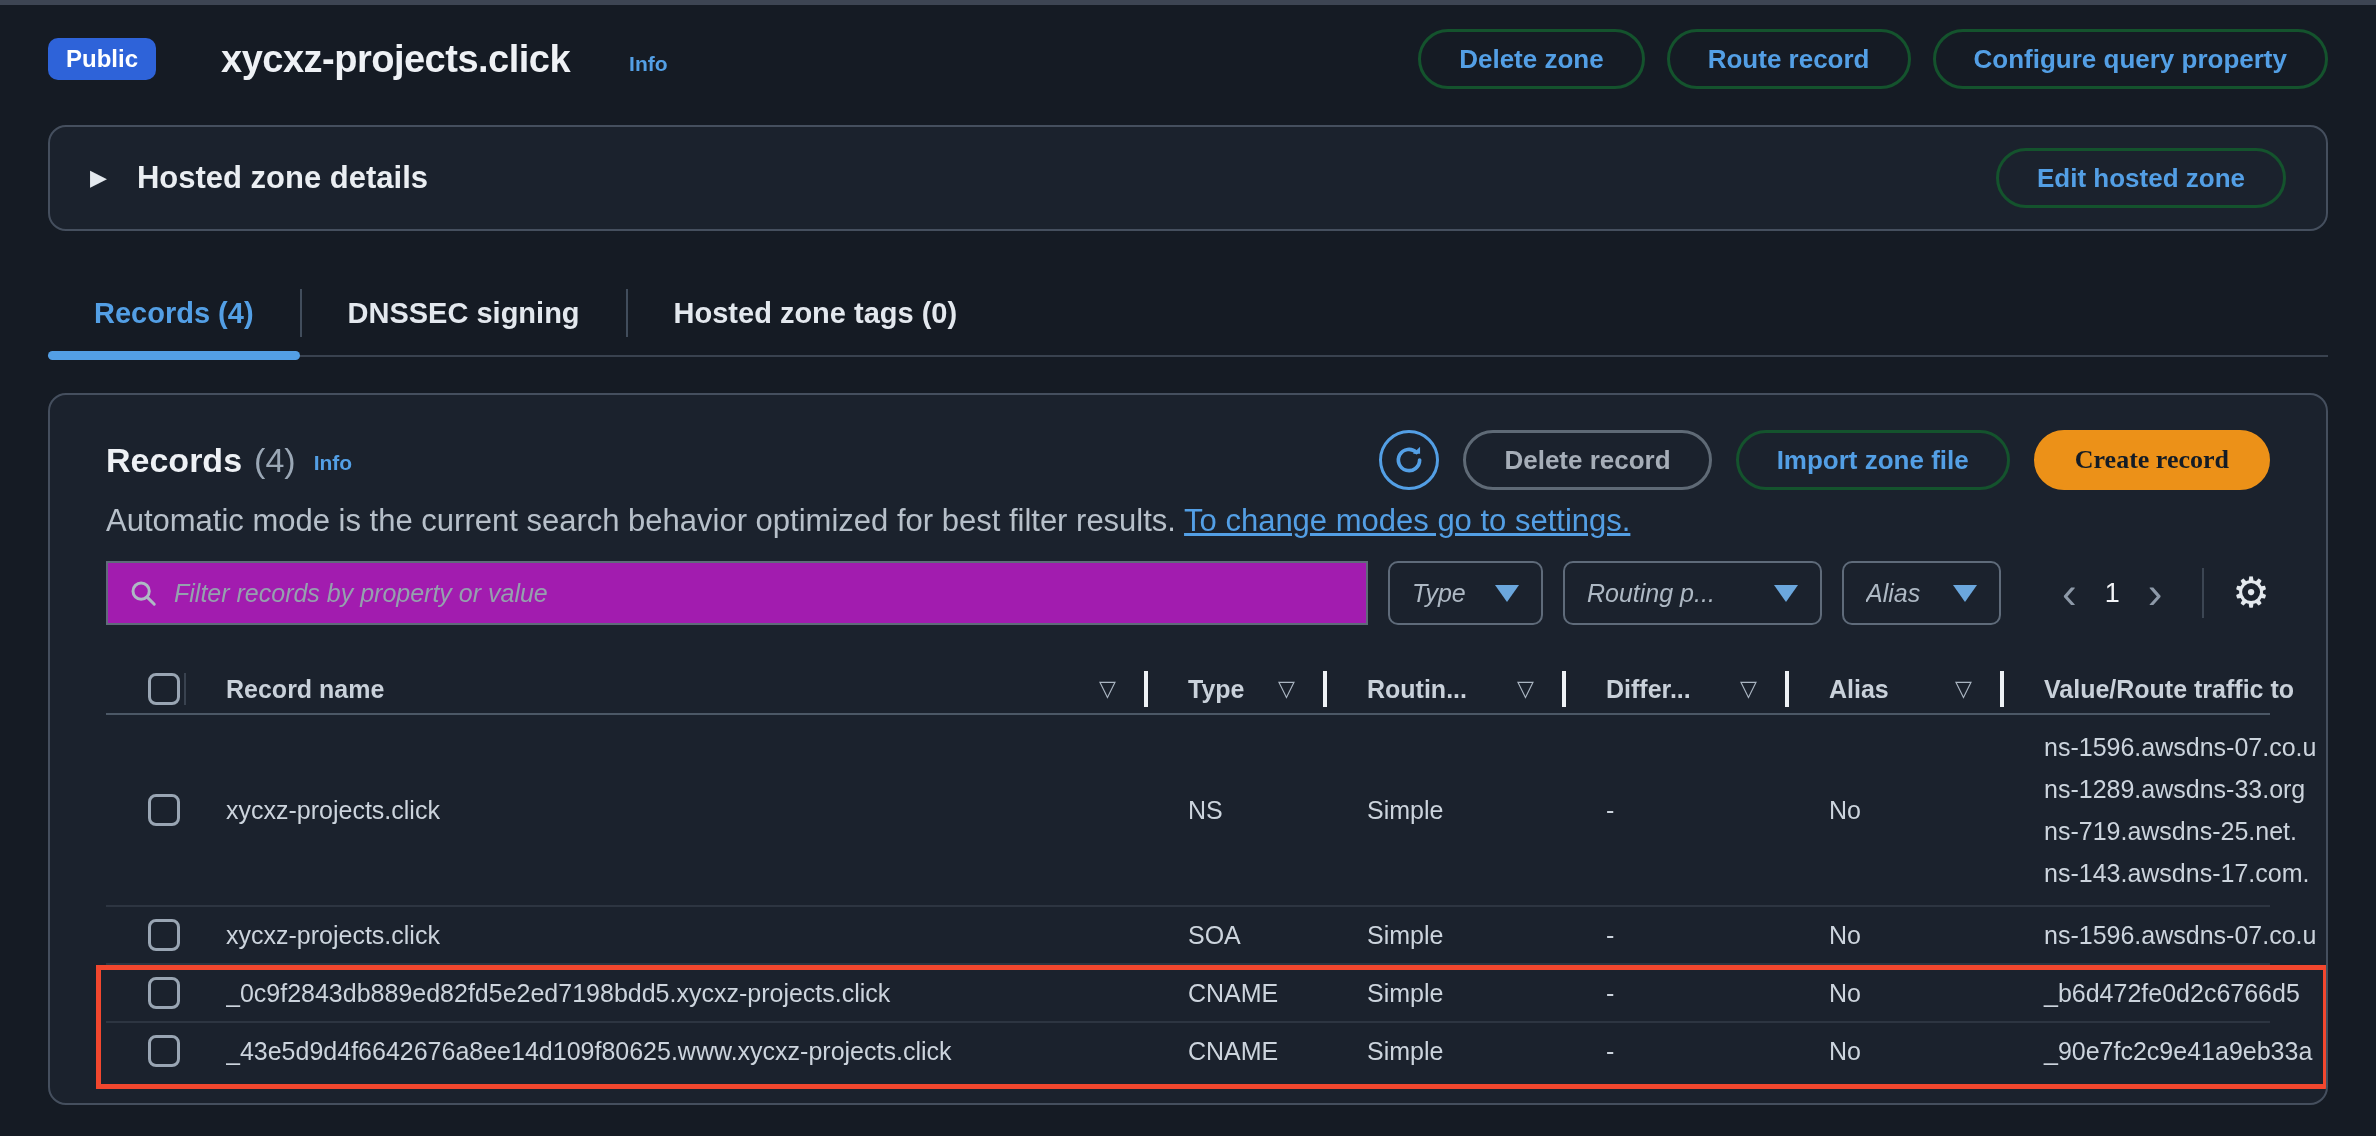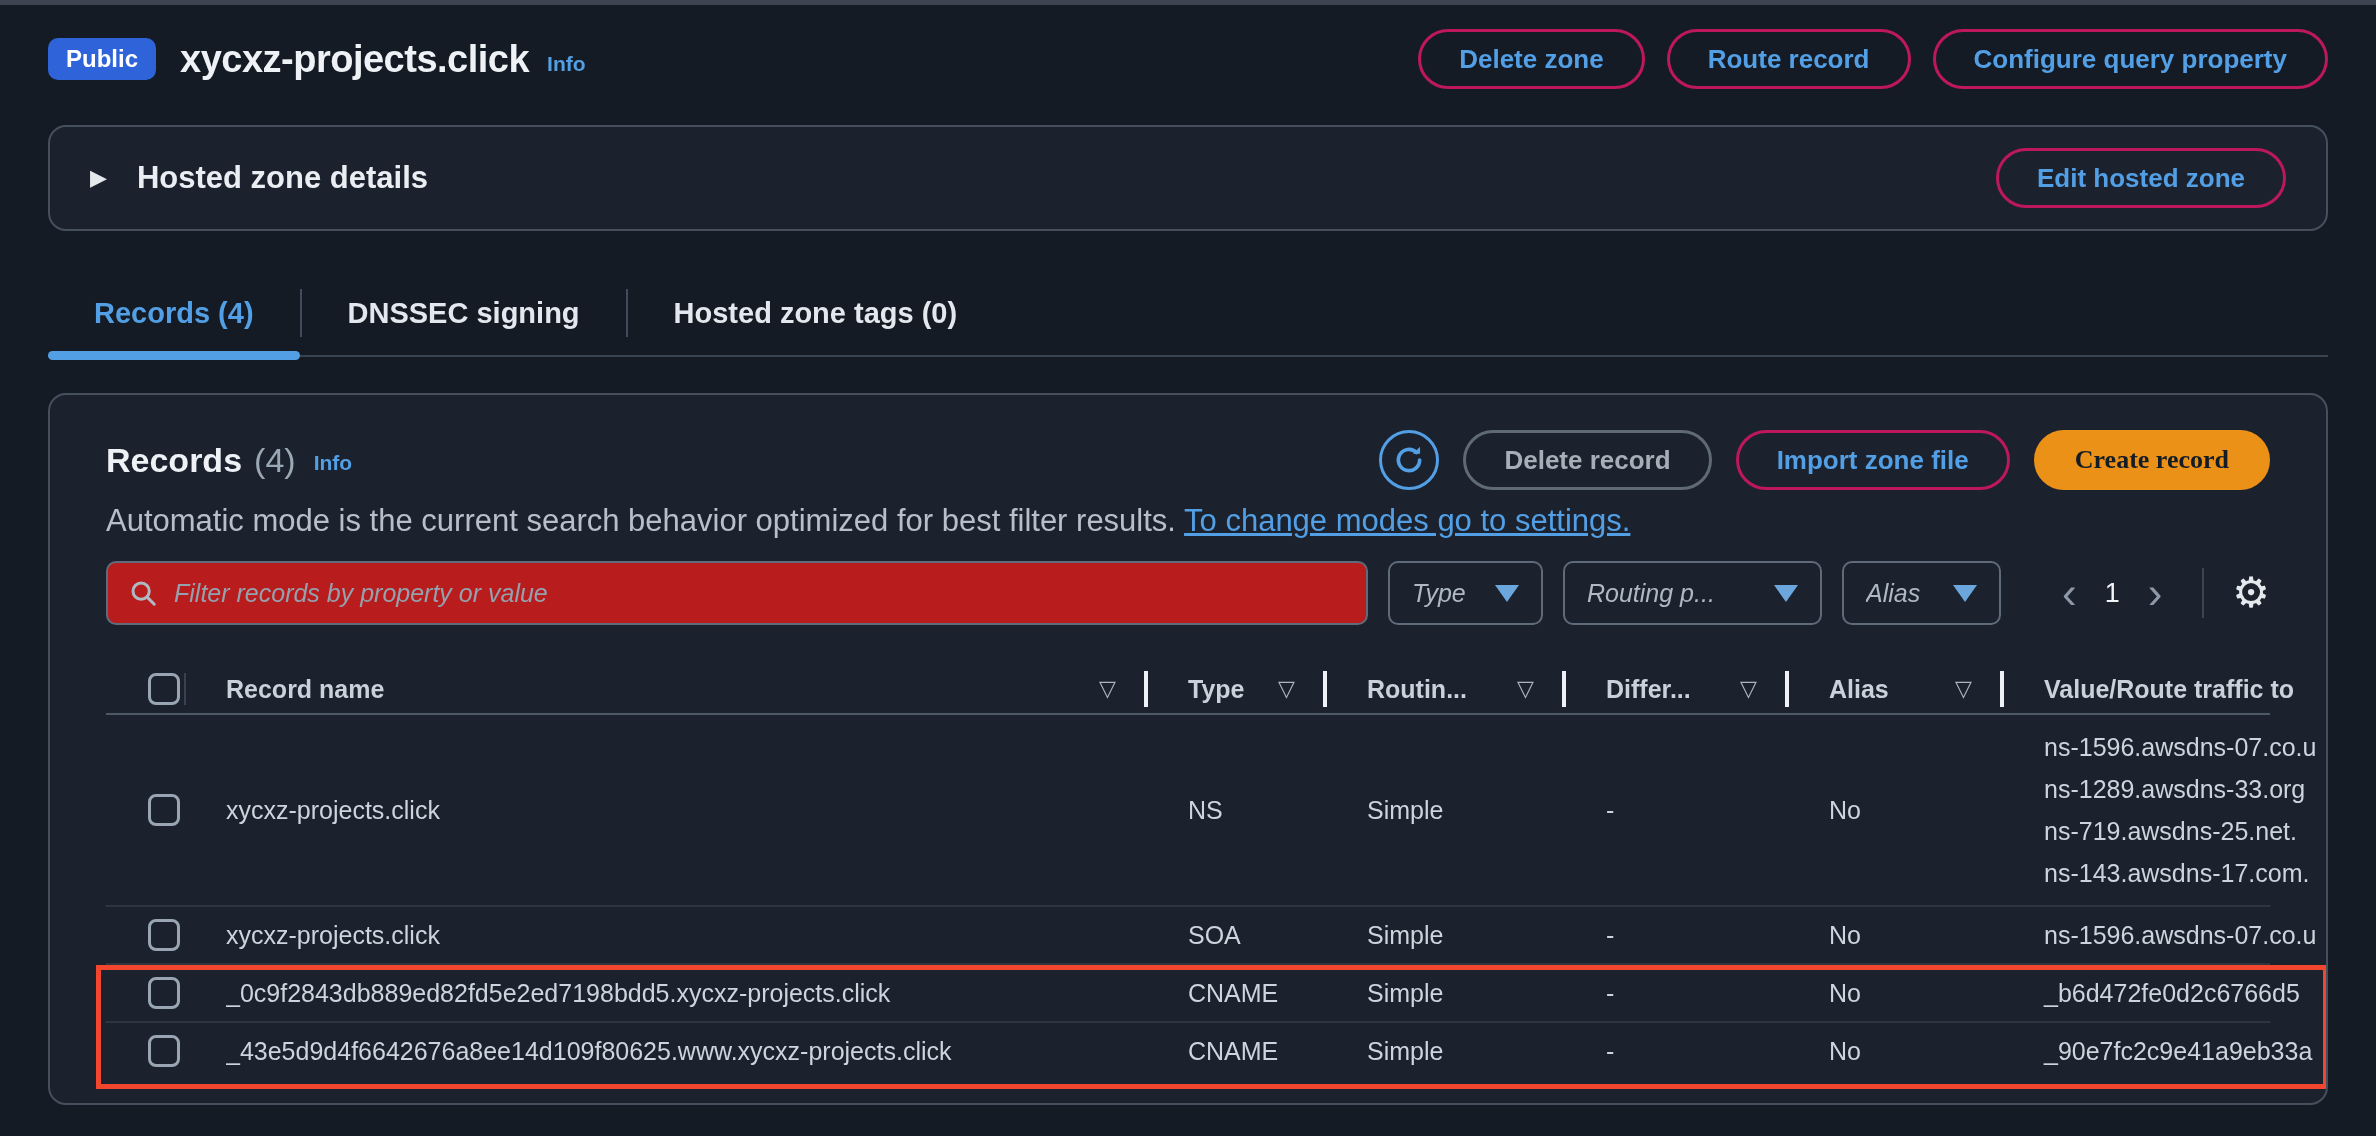--- a/index.html
+++ b/index.html
@@ -2,28 +2,28 @@
 <html><head>
 <meta charset="utf-8">
 <style>
   * { margin:0; padding:0; box-sizing:border-box; }
   html,body { width:2376px; height:1136px; background:#151b24; overflow:hidden;
     font-family:"Liberation Sans","DejaVu Sans",sans-serif; color:#e7ebf0; }
   .topstrip { height:5px; background:#3d4553; }
   .page { padding:0 48px; }
 
   
-  .page-head { margin-top:22px; height:64px; display:flex; align-items:center; }
+  .page-head { margin-top:22px; height:64px; display:flex; align-items:center;gap:41px; }
   .badge { background:#2e63d9; color:#fff; font-size:24px; font-weight:700;
     padding:7px 18px; border-radius:10px; }
   .zone-title { font-size:38px; font-weight:700; color:#eef1f5; margin-left:24px; letter-spacing:-0.5px; }
   .info-link { color:#539fe5; font-size:21px; font-weight:700; margin-left:18px; margin-top:10px; cursor:pointer;text-align:center; }
   .head-actions { margin-left:auto; display:flex; gap:22px; }
   .btn { display:inline-flex; align-items:center; justify-content:center; height:60px;
-    border:3px solid #be185d; color:#539fe5; border-radius:31px; background:transparent;
+    border:3px solid #14532d; color:#539fe5; border-radius:31px; background:transparent;
     font-size:26px; font-weight:700; padding:0 38px; font-family:inherit; cursor:pointer; white-space:nowrap; }
   .btn.disabled { border-color:#5f6a76; color:#a6aeb8; cursor:default; }
   .btn.primary { background:#ec9118; border-color:#ec9118; color:#141c26;font-family:Liberation Serif, serif; }
 
   
   .panel { border:2px solid #454f5e; border-radius:18px; background:#1b222d; }
   .hz-panel { margin-top:34px; height:106px; display:flex; align-items:center; padding:0 40px; }
   .caret { color:#e4e9ee; font-size:22px; }
   .hz-title { font-size:31px; font-weight:700; color:#eaeef2; margin-left:30px; }
   .hz-panel .btn { margin-left:auto; }
@@ -45,22 +45,22 @@
   .rp-count { font-size:34px; font-weight:400; color:#9aa7b5; margin-left:12px; }
   .rp-head .info-link { margin-top:6px; }
   .rp-actions { margin-left:auto; display:flex; align-items:center; gap:24px; }
   .icon-btn { width:60px; height:60px; border:3px solid #539fe5; border-radius:50%;
     background:transparent; display:flex; align-items:center; justify-content:center; cursor:pointer; }
   .rp-desc { margin-top:8px; font-size:31px; color:#b7c0ca; }
   .rp-desc a { color:#539fe5; text-decoration:underline; cursor:pointer; }
 
   
   .filter-row { margin-top:22px; height:64px; display:flex; align-items:center; }
-  .search-box { flex:0 0 1262px; height:64px; border:2px solid #5f6b7a; border-radius:10px;
-    display:flex; align-items:center; padding:0 20px; background:#b91c1c; }
+  .search-box { flex:0 0 1262px; height:64px; border:2px solid #5f6b7a; border-radius:0;
+    display:flex; align-items:center; padding:0 20px; background:#a21caf; }
   .search-box input { flex:1; background:transparent; border:none; outline:none;
     font-style:italic; font-size:25px; color:#aeb9c4; margin-left:16px; font-family:inherit; }
   .search-box input::placeholder { color:#95a1ae; opacity:1; }
   .drop { height:64px; border:2px solid #5f6b7a; border-radius:10px; background:transparent;
     display:flex; align-items:center; justify-content:space-between; padding:0 22px;
     margin-left:20px; cursor:pointer; }
   .drop .dlabel { font-style:italic; font-size:25px; color:#aeb9c4; white-space:nowrap;
     overflow:hidden; text-overflow:ellipsis; }
   .tri-down { width:0; height:0; border-left:12px solid transparent; border-right:12px solid transparent;
     border-top:17px solid #6ba7dd; margin-left:16px; flex:0 0 auto; }

